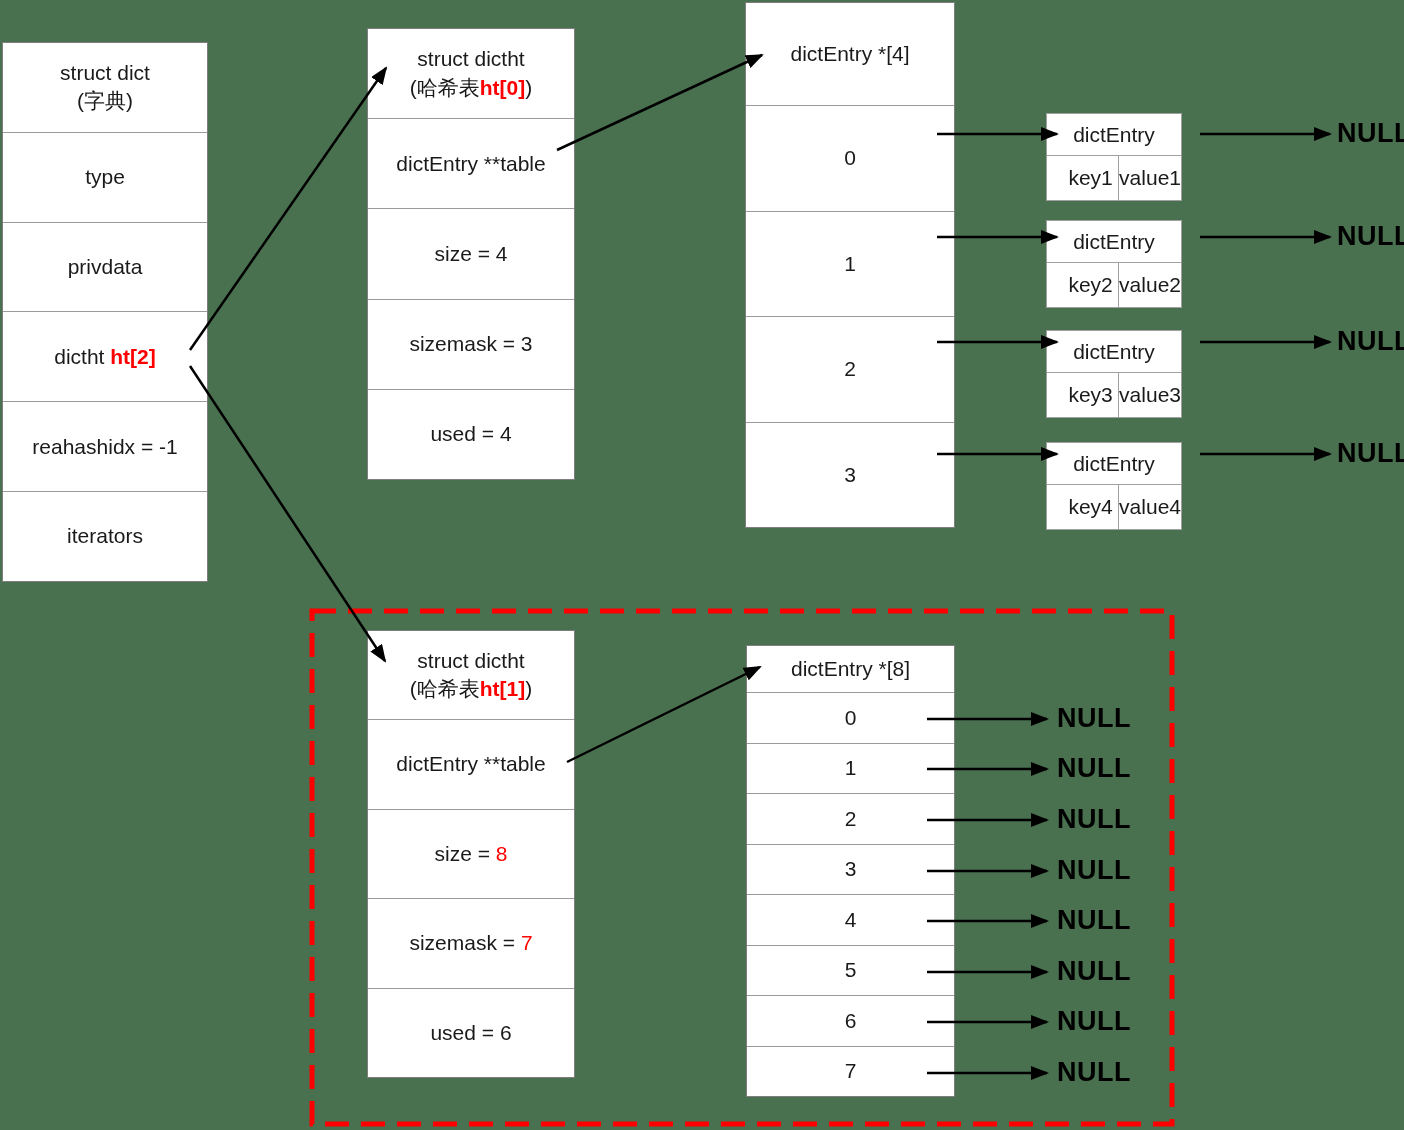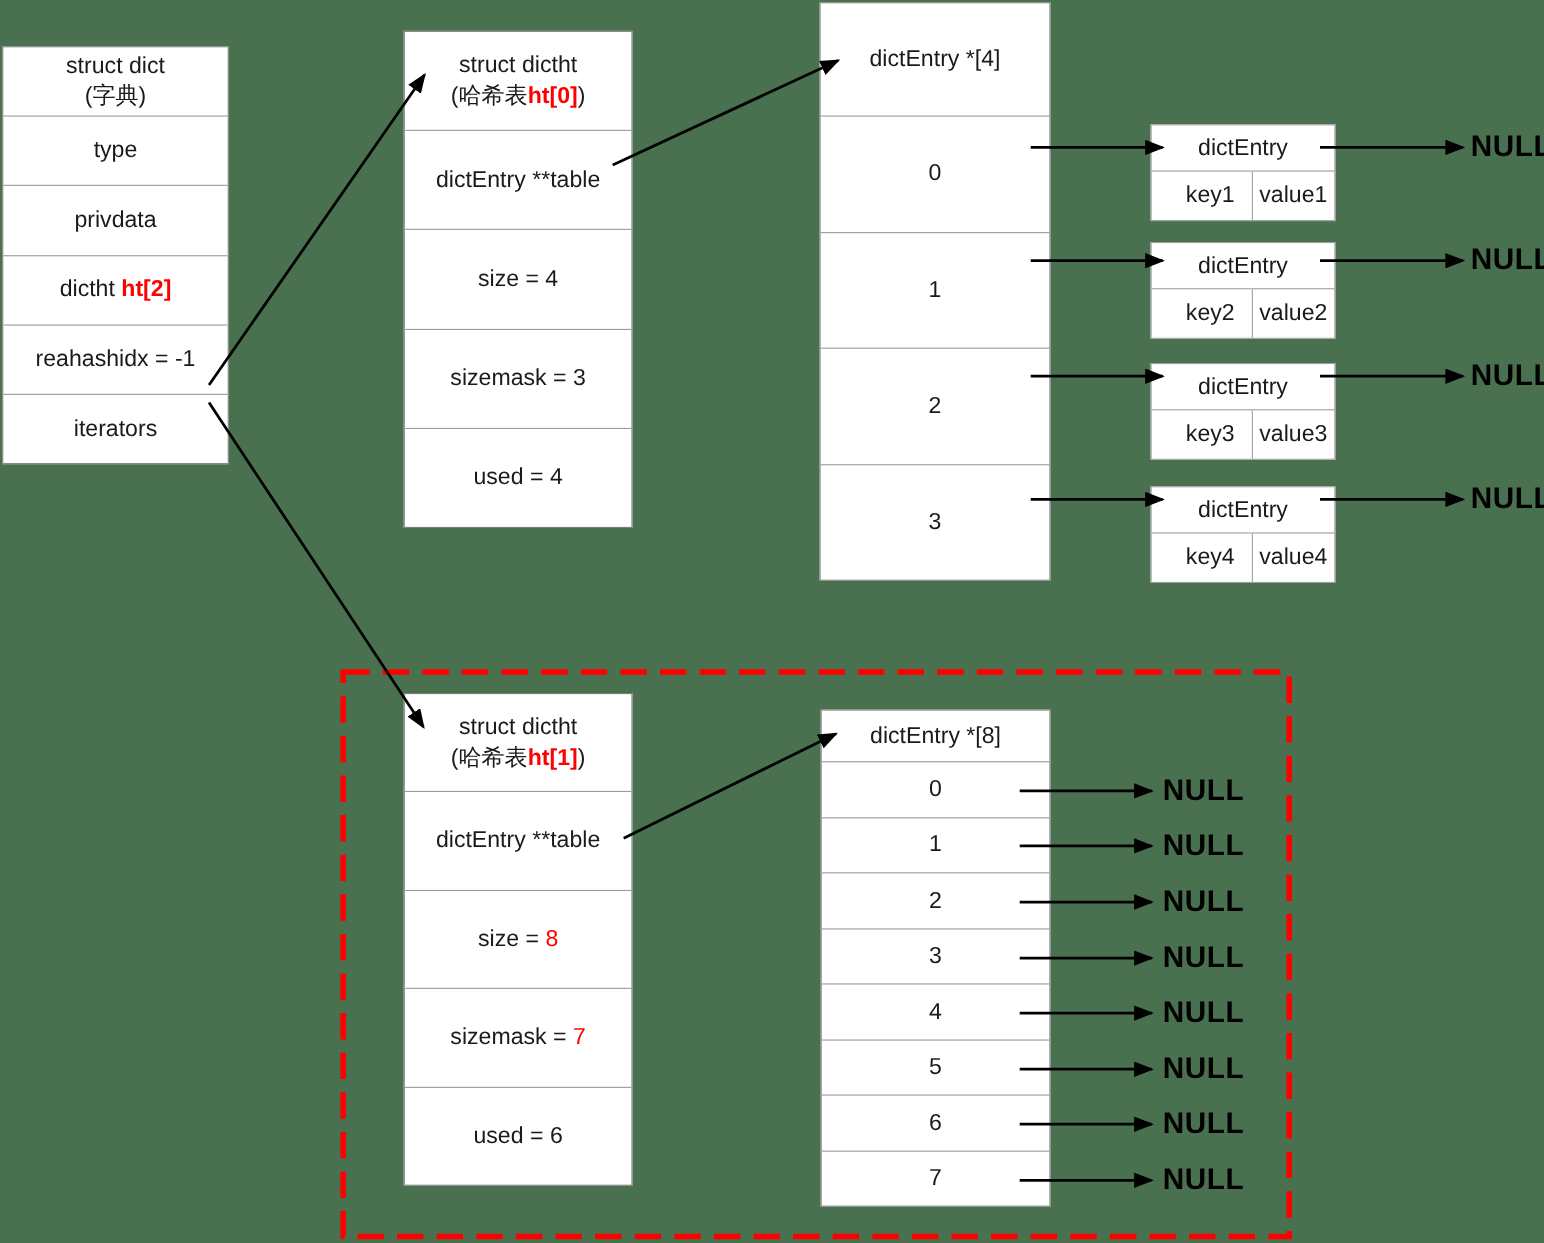--- a/index.html
+++ b/index.html
@@ -30,21 +30,21 @@
     line-height:1.35;
     text-align:center;
   }
   .row:first-child{border-top:none;}
   .row .inline{display:block;}
   .inline span{display:inline;}
   .red{color:#ff0000;font-weight:bold;}
   .header-fixed{flex:0 0 auto;}
   .entry{
     position:absolute;
-    left:1046px;width:168px;
+    left:1046px;width:136px;
     background:#ffffff;
     border:1px solid #a0a0a0;
     box-sizing:border-box;
   }
   .entry-header{
     height:41px;
     display:flex;align-items:center;justify-content:center;
     font-size:21px;
     border-bottom:1px solid #a0a0a0;
   }
@@ -69,21 +69,21 @@
     left:0;top:0;width:1404px;height:1130px;
     pointer-events:none;
     z-index:5;
   }
 </style>
 </head>
 <body>
 
 <div class="canvas">
 
-  <div class="box" style="left:2px;top:42px;width:206px;height:380px;">
+  <div class="box" style="left:2px;top:42px;width:206px;height:540px;">
     <div class="row">
       <span>struct dict</span>
       <span>(字典)</span>
     </div>
     <div class="row">type</div>
     <div class="row">privdata</div>
     <div class="row">
       <span class="inline">
         <span>dictht </span><span class="red">ht[2]</span>
       </span>

